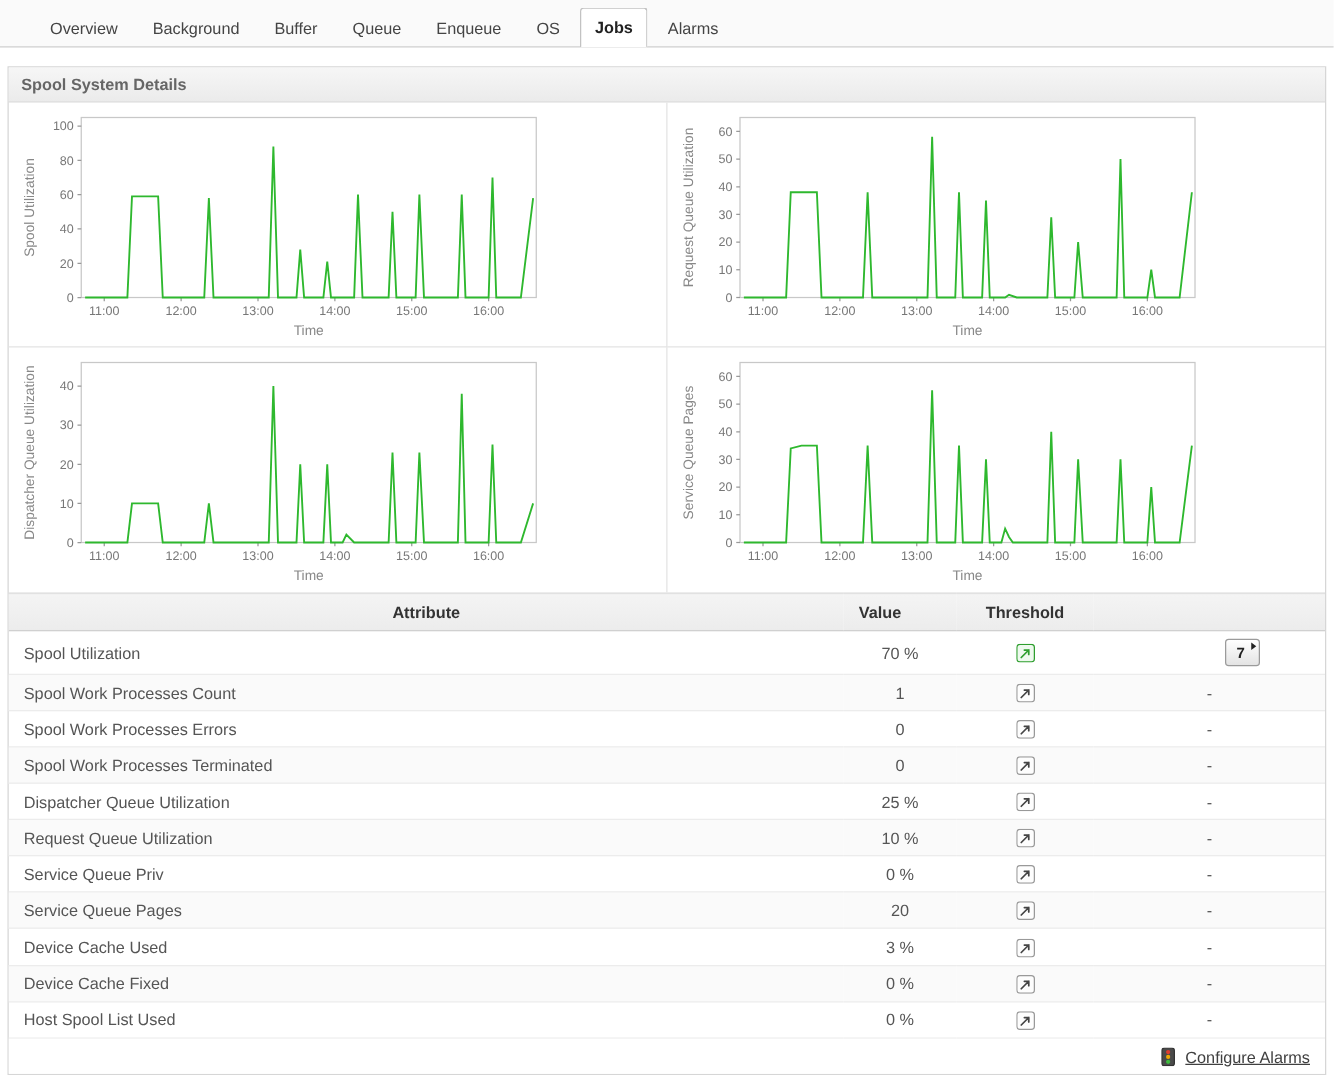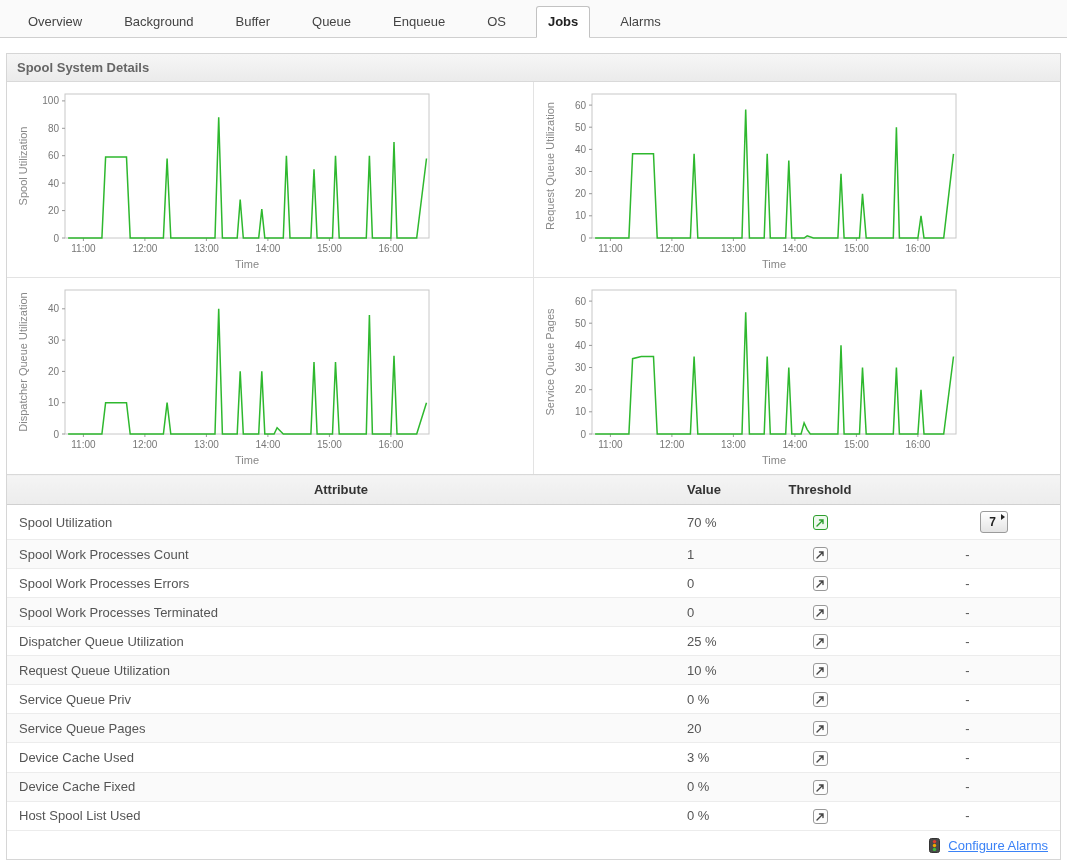--- a/index.html
+++ b/index.html
@@ -1,20 +1,20 @@
 <!DOCTYPE html>
 <html><head>
 <meta charset="utf-8">
 <style>
   *{box-sizing:border-box;margin:0;padding:0}
   html,body{width:1067px;height:867px;overflow:hidden}
   body{font-family:"Liberation Sans","DejaVu Sans",sans-serif;background:#fff;color:#555;font-size:13px}
 
   
-  .tabbar{display:flex;align-items:flex-start;gap:18px;padding:6px 16px 0;background:#fafafa;border-bottom:1px solid #cfcfcf;height:38px}
+  .tabbar{display:flex;align-items:center;gap:4px;padding:6px 28px 0;background:#fafafa;border-bottom:1px solid #cfcfcf;height:38px}
   .tab{padding:7px 11px 8px;color:#444;cursor:pointer;border:1px solid transparent;border-bottom:none;border-radius:3px 3px 0 0;margin-bottom:-1px;white-space:nowrap}
   .tab.active{background:#fff;border-color:#c2c2c2;border-bottom:1px solid #fff;font-weight:bold;color:#222}
 
   
   .panel{margin:15px 6px 12px;border:1px solid #d6d6d6;background:#fff}
   .panel-header{background:linear-gradient(#f6f6f6,#ebebeb);padding:6px 10px;font-weight:bold;color:#666;font-size:13px;border-bottom:1px solid #d9d9d9}
 
   
   .charts{display:grid;grid-template-columns:1fr 1fr}
   .chart-cell{height:196px;padding:4px 0 0 6px;overflow:hidden}
@@ -23,33 +23,33 @@
   .ctick{font-size:10px;fill:#777}
   .caxis{font-size:11px;fill:#888}
 
   
   table{width:100%;border-collapse:collapse;table-layout:fixed}
   thead th{background:linear-gradient(#f4f4f4,#ececec);border-top:1px solid #d9d9d9;border-bottom:1px solid #d0d0d0;padding:7px 12px;text-align:center;color:#333;font-size:13px}
   th.col-val{text-align:left}
   tbody td{padding:6px 12px;border-bottom:1px solid #ececec;color:#555;font-size:13px;vertical-align:middle}
   tbody tr:nth-child(even){background:#fafafa}
   .col-attr{width:auto}
-  .col-val{width:90px;text-align:left}
+  .col-val{width:90px;text-align:center}
   .col-thr{width:110px}
   .col-extra{width:185px}
   td.col-thr{text-align:center}
   td.col-extra{text-align:center}
   .thr-icon{display:inline-block;vertical-align:middle;cursor:pointer;line-height:0}
   .btn-7{display:inline-block;float:right;margin-right:40px;min-width:28px;padding:3px 8px 3px 5px;border:1px solid #9b9b9b;border-radius:3px;background:linear-gradient(#fff,#e4e4e4);font-weight:bold;color:#222;font-size:12px;position:relative;cursor:pointer;font-family:inherit}
   .btn-7::after{content:"";position:absolute;right:2px;top:2px;border-left:4px solid #222;border-top:3px solid transparent;border-bottom:3px solid transparent}
 
   
   .footer{padding:6px 12px;text-align:right;background:#fff}
   .tl{display:inline-block;vertical-align:middle;margin-right:5px;line-height:0}
-  .cfg-link{color:#3b82f6;font-size:13px;vertical-align:middle;cursor:pointer}
+  .cfg-link{color:#404040;font-size:13px;vertical-align:middle;cursor:pointer}
 </style>
 </head>
 <body>
 
 <div class="tabbar" id="tabbar">
     <div class="tab">Overview</div>
     <div class="tab">Background</div>
     <div class="tab">Buffer</div>
     <div class="tab">Queue</div>
     <div class="tab">Enqueue</div>

